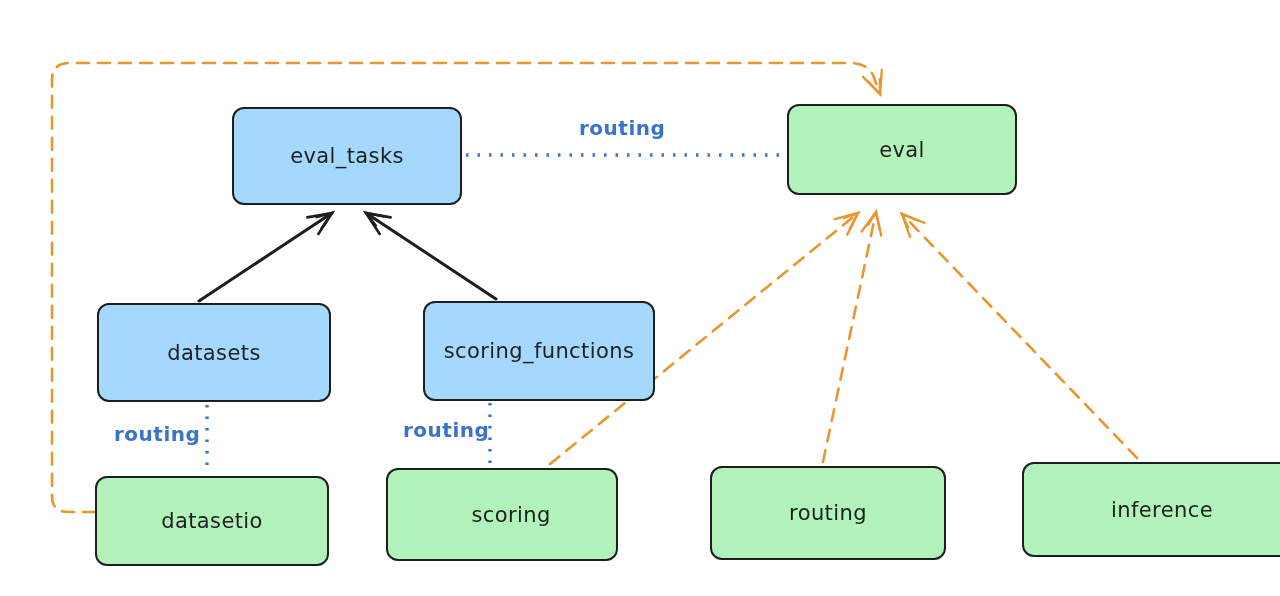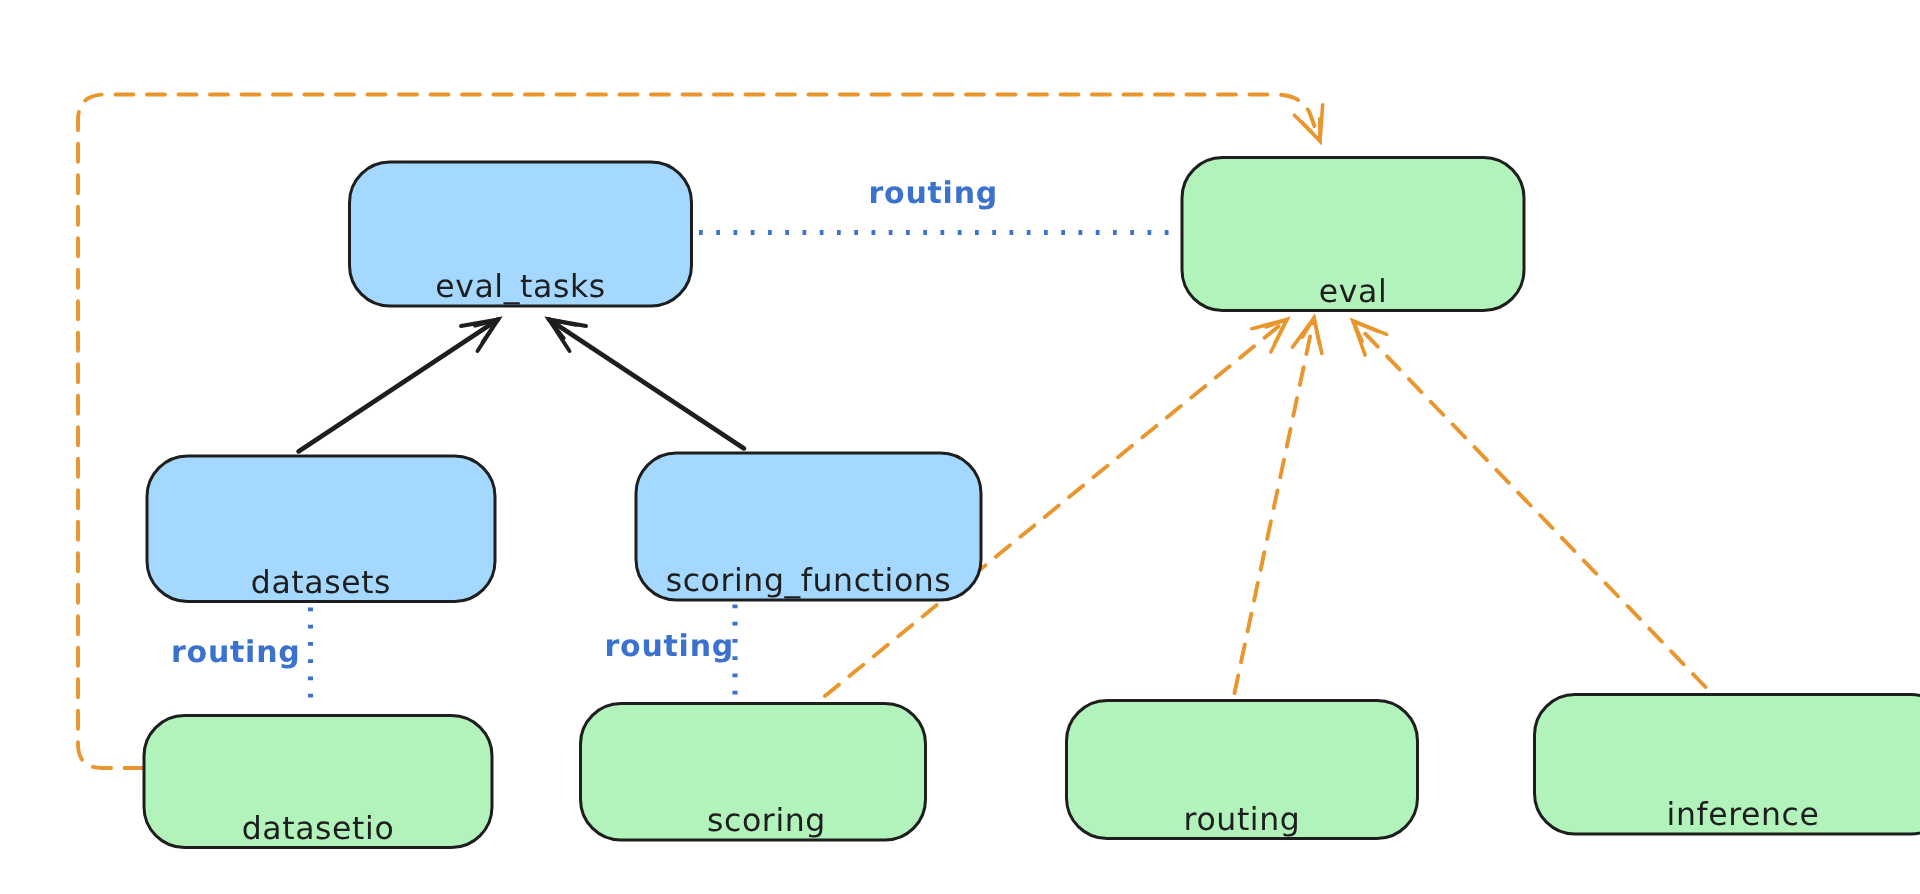--- a/index.html
+++ b/index.html
@@ -23,22 +23,22 @@
 
   .edge-black{stroke:var(--arrow-black);stroke-width:3;fill:none;stroke-linecap:round;}
   .edge-orange{stroke:var(--arrow-orange);stroke-width:2.6;fill:none;stroke-linecap:round;stroke-dasharray:12 9;}
   .edge-blue-dotted{stroke:var(--routing-blue);stroke-width:3.4;fill:none;stroke-linecap:butt;stroke-dasharray:2.5 9;}
   .ah-black-stroke{stroke:var(--arrow-black);stroke-width:2.6;fill:none;stroke-linecap:round;}
   .ah-orange-stroke{stroke:var(--arrow-orange);stroke-width:2.4;fill:none;stroke-linecap:round;}
 
   .node{
     position:absolute;
     border:2.6px solid var(--node-border);
-    border-radius:28px;
-    display:flex;align-items:flex-end;justify-content:center;
+    border-radius:12px;
+    display:flex;align-items:center;justify-content:center;
     font-size:21px;color:#1e1e1e;letter-spacing:0.4px;
   }
   .node.blue{background:var(--node-blue-fill);}
   .node.green{background:var(--node-green-fill);}
 
   .edge-label{
     position:absolute;
     color:var(--routing-blue);
     font-size:20px;font-weight:700;letter-spacing:0.5px;
     white-space:nowrap;
@@ -71,21 +71,21 @@
     <path class="edge-orange" marker-end="url(#ah-orange)" d="M95,512 L68,512 Q52,512 52,496 L52,80 Q52,63 70,63 L850,63 Q867,63 873,75 L880,94"></path>
     <path class="edge-orange" d="M550,464 L858,213" marker-end="url(#ah-orange)"></path>
     <path class="edge-orange" d="M823,462 L876,212" marker-end="url(#ah-orange)"></path>
     <path class="edge-orange" d="M1137,458 L902,214" marker-end="url(#ah-orange)"></path>
   </svg>
 
   <div class="node blue" style="left:232px;top:107px;width:230px;height:98px;">
     <span>eval_tasks</span>
   </div>
 
-  <div class="node green" style="left:787px;top:104px;width:230px;height:104px;">
+  <div class="node green" style="left:787px;top:104px;width:230px;height:91px;">
     <span>eval</span>
   </div>
 
   <div class="node blue" style="left:97px;top:303px;width:234px;height:99px;">
     <span>datasets</span>
   </div>
 
   <div class="node blue" style="left:383px;top:301px;width:232px;height:100px;margin-left:40px;">
     <span>scoring_functions</span>
   </div>

